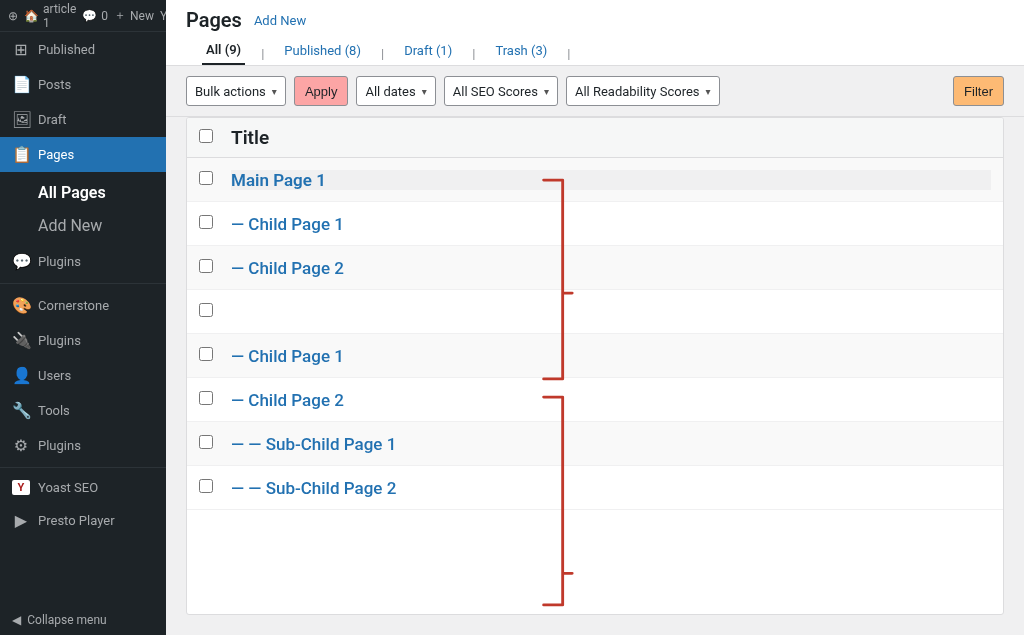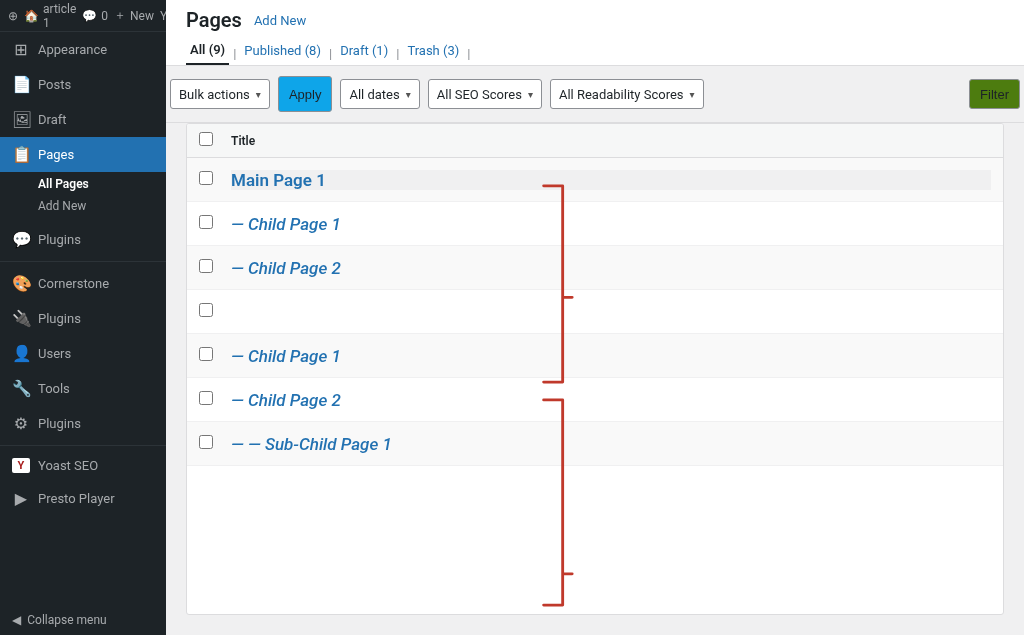--- a/index.html
+++ b/index.html
@@ -46,23 +46,24 @@
     .sidebar-item.active { background: #2271b1; color: #fff; }
     .sidebar-item .icon { width: 18px; text-align: center; font-size: 16px; }
     .sidebar-sub {
       padding: 2px 12px 6px 38px;
       display: flex;
       flex-direction: column;
       gap: 2px;
     }
     .sidebar-sub-item {
       color: #a7aaad;
-      font-size: 12px;
+      font-size: 16px;
       padding: 3px 0;
       cursor: pointer;
+      margin-top: 6px;
     }
     .sidebar-sub-item.active { color: #fff; font-weight: 600; }
     .sidebar-divider { border: none; border-top: 1px solid #2c3338; margin: 4px 0; }
     .sidebar-footer {
       padding: 8px 12px;
       color: #a7aaad;
       font-size: 12px;
       cursor: pointer;
       display: flex;
       align-items: center;
@@ -97,73 +98,74 @@
       color: #2271b1;
       font-size: 13px;
       cursor: pointer;
       text-decoration: none;
     }
 
     
     .filter-tabs {
       display: flex;
       align-items: center;
-      gap: 0;
+      gap: 12px;
       padding: 6px 0 0;
       border-bottom: none;
+      margin-left: 16px;
     }
     .filter-tab {
       color: #2271b1;
       font-size: 13px;
       cursor: pointer;
       padding: 0 4px 6px;
       text-decoration: none;
     }
     .filter-tab.active { color: #1d2327; font-weight: 600; border-bottom: 2px solid #1d2327; }
     .filter-tab-sep {
       color: #8c8f94;
       padding: 0 4px;
       font-size: 13px;
     }
 
     
     .action-bar {
       display: flex;
       align-items: center;
       gap: 8px;
-      padding: 10px 4px;
+      padding: 10px 20px;
       background: #f0f0f1;
       border-bottom: 1px solid #dcdcde;
     }
     .select-dropdown {
       display: flex;
       align-items: center;
       background: #fff;
       border: 1px solid #8c8f94;
       border-radius: 3px;
       padding: 4px 8px;
       font-size: 13px;
       color: #1d2327;
       cursor: pointer;
       gap: 6px;
       height: 30px;
     }
     .select-dropdown .chevron { color: #555; font-size: 10px; }
     .apply-btn {
-      background: #0ea5e9;
+      background: #fca5a5;
       border: 1px solid #8c8f94;
       border-radius: 3px;
       padding: 4px 10px;
       font-size: 13px;
       color: #1d2327;
       cursor: pointer;
-      height: 36px;
+      height: 30px;
     }
     .filter-btn {
-      background: #4d7c0f;
+      background: #fdba74;
       border: 1px solid #8c8f94;
       border-radius: 3px;
       padding: 4px 10px;
       font-size: 13px;
       color: #1d2327;
       cursor: pointer;
       height: 30px;
       margin-left: auto;
     }
 
@@ -184,21 +186,21 @@
       border-bottom: 1px solid #dcdcde;
       background: #f6f7f7;
     }
     .table-header-checkbox {
       width: 24px;
       margin-right: 8px;
     }
     .table-header-title {
       font-weight: 600;
       color: #1d2327;
-      font-size: 12px;
+      font-size: 19px;
     }
     .table-row {
       display: flex;
       align-items: center;
       padding: 10px 12px;
       border-bottom: 1px solid #f0f0f1;
       min-height: 44px;
       background: #fff;
     }
     .table-row:nth-child(odd) { background: #f9f9f9; }
@@ -206,21 +208,21 @@
       width: 24px;
       margin-right: 8px;
       flex-shrink: 0;
     }
     .row-title {
       color: #2271b1;
       font-size: 17px;
       cursor: pointer;
       font-weight: 500;
     }
-    .row-title.child { color: #2271b1; font-style: italic; }
+    .row-title.child { color: #2271b1; }
     .row-title.main { font-weight: 600; }
 
     
     .annotation-overlay {
       position: absolute;
       top: 0;
       left: 0;
       width: 100%;
       height: 100%;
       pointer-events: none;
@@ -249,21 +251,21 @@
       ＋ <span>New</span>
     </span>
     <span class="top-bar-item">
       <span>Y</span>
     </span>
   </div>
 
   <div class="sidebar-nav">
     <div class="sidebar-item">
       <span class="icon">⊞</span>
-      <span>Appearance</span>
+      <span>Published</span>
     </div>
     <div class="sidebar-item">
       <span class="icon">📄</span>
       <span>Posts</span>
     </div>
     <div class="sidebar-item">
       <span class="icon">🖼</span>
       <span>Draft</span>
     </div>
     <div class="sidebar-item active">
@@ -384,20 +386,24 @@
           <span class="row-title child">— Child Page 1</span>
         </div>
         <div class="table-row">
           <div class="row-checkbox"><input type="checkbox" style=""></div>
           <span class="row-title child">— Child Page 2</span>
         </div>
         <div class="table-row">
           <div class="row-checkbox"><input type="checkbox" style=""></div>
           <span class="row-title child">— — Sub-Child Page 1</span>
         </div>
+        <div class="table-row">
+          <div class="row-checkbox"><input type="checkbox" style=""></div>
+          <span class="row-title child">— — Sub-Child Page 2</span>
+        </div>
       </div>
 
     <svg class="annotation-overlay" viewBox="0 0 858 500" preserveAspectRatio="none" style="position:absolute;top:44px;left:0;width:100%;height:calc(100% - 44px);pointer-events:none;">
 
       <path d="M 375 20 L 395 20 L 395 145 L 405 145 L 395 145 L 395 240 L 375 240" fill="none" stroke="#c0392b" stroke-width="3" stroke-linecap="round" stroke-linejoin="round"></path>
 
       <path d="M 375 260 L 395 260 L 395 455 L 405 455 L 395 455 L 395 490 L 375 490" fill="none" stroke="#c0392b" stroke-width="3" stroke-linecap="round" stroke-linejoin="round"></path>
     </svg>
   </div>
 </div>

